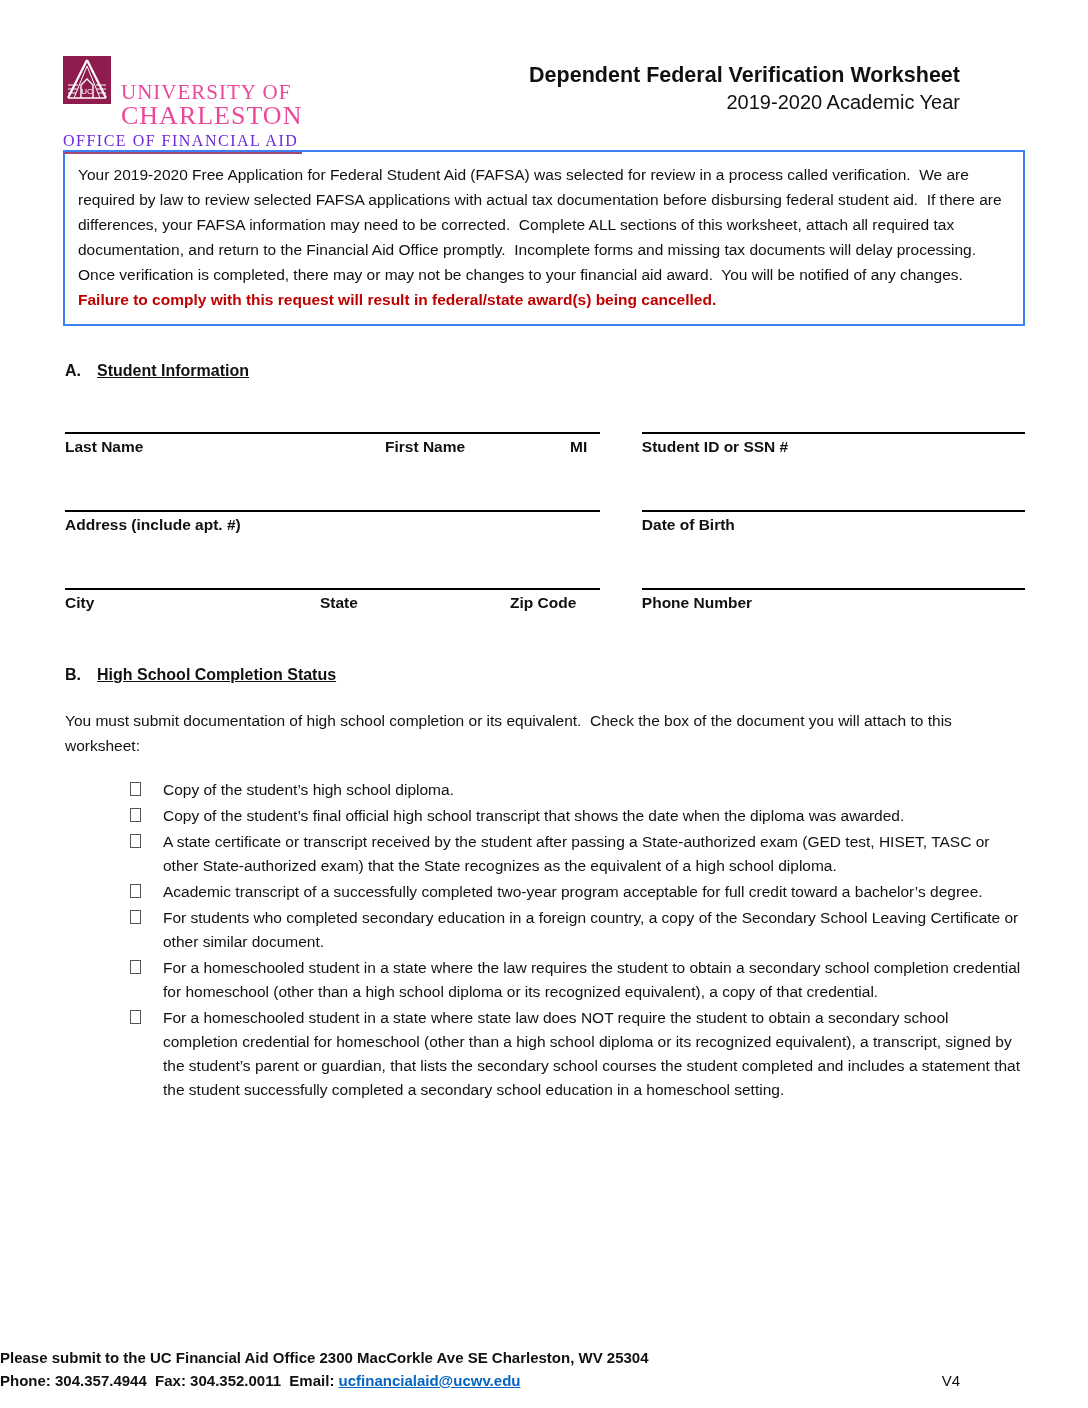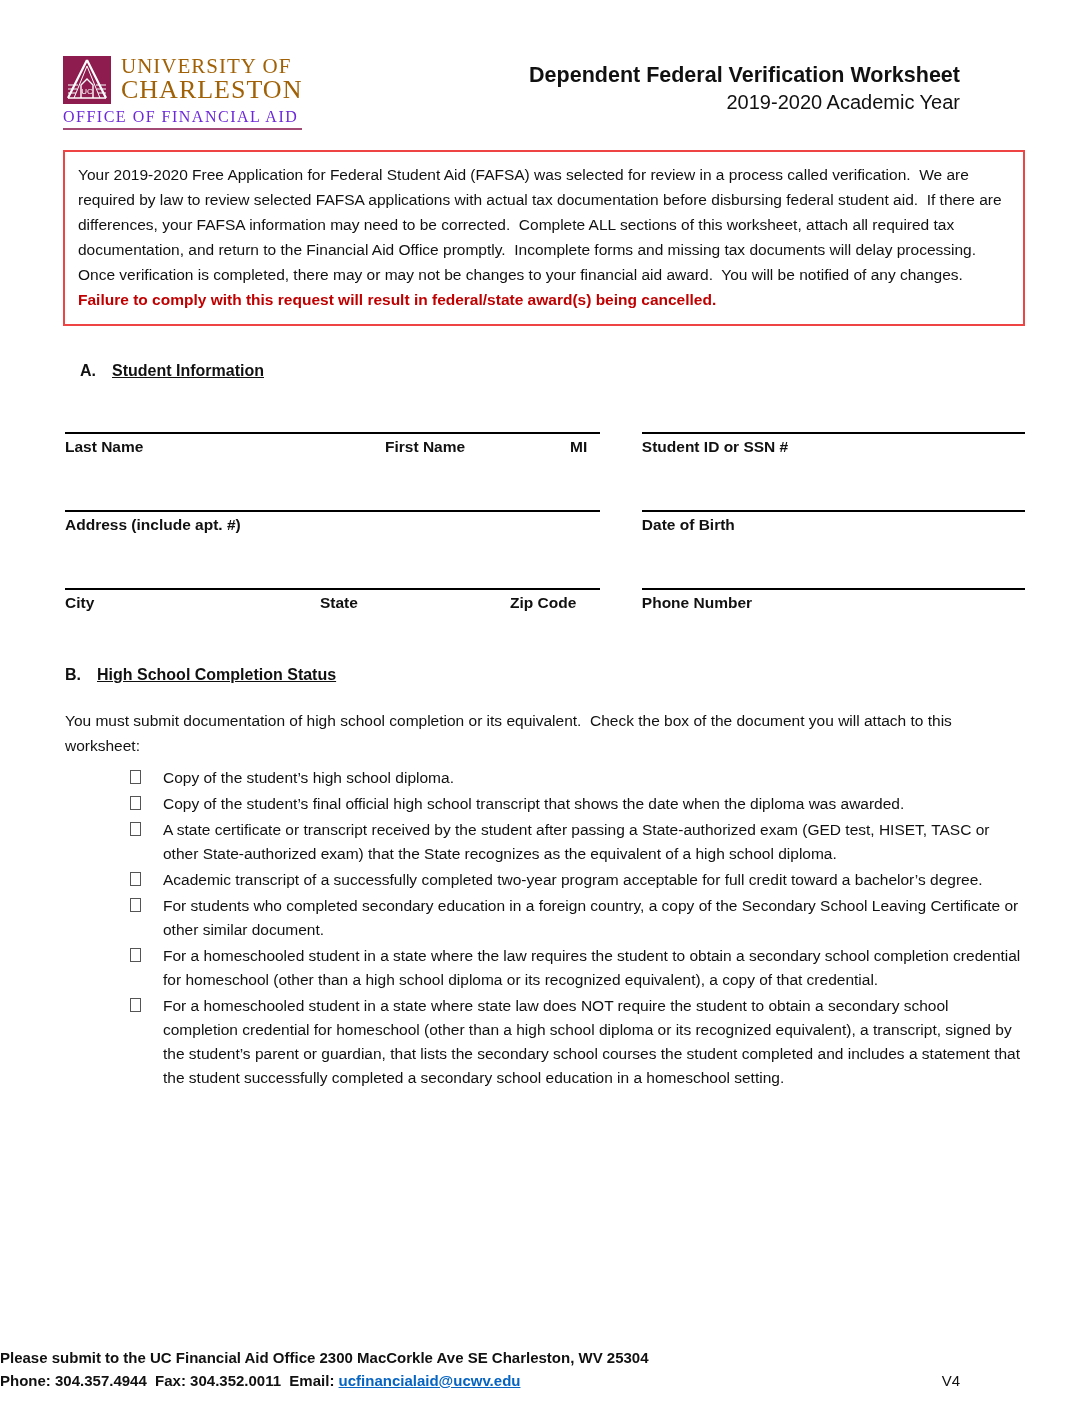--- a/index.html
+++ b/index.html
@@ -12,65 +12,65 @@
     color:#111;
     overflow:hidden;
   }
   .content { padding:0 63px 0 65px; }
 
   
   .header { position:relative; padding-top:56px; height:130px; }
   .logo { margin-left:63px; display:inline-block; }
   .logo-top { display:flex; align-items:flex-start; }
   .logo-mark { width:48px; height:48px; flex:0 0 auto; }
-  .logo-text { margin-left:10px; color:#a16207; font-family:"Liberation Serif", serif; }
+  .logo-text { margin-left:10px; color:#ec4899; font-family:"Liberation Serif", serif;margin-top:26px; }
   .logo-line1 { font-size:21px; line-height:21px; letter-spacing:1px; }
   .logo-line2 { font-size:26px; line-height:25px; letter-spacing:1px; }
   .logo-office {
     margin-top:4px; padding-bottom:2px;
     font-family:"Liberation Serif", serif;
     font-size:16px; letter-spacing:1.5px;
     color:#6d28d9; border-bottom:2px solid #a34a74;
     white-space:nowrap;
   }
   .title-block { position:absolute; right:128px; top:62px; text-align:right; }
   .doc-title { font-size:21.5px; font-weight:700; line-height:26px; }
   .doc-subtitle { font-size:20px; line-height:28px; }
 
   
   .intro-box {
     margin:20px 63px 0 63px;
-    border:2px solid #ef4444;
+    border:2px solid #3b82f6;
     padding:10px 13px 12px 13px;
     font-size:15.5px; line-height:25px;
     white-space:pre-wrap;
   }
   .warning { font-weight:700; }
 
   
   .section-head { font-size:16px; font-weight:700; }
-  .section-a { margin-top:36px;margin-left:15px; }
+  .section-a { margin-top:36px; }
   .section-b { margin-top:30px; }
   .section-letter { display:inline-block; width:32px; }
   .section-title { text-decoration:underline; }
 
   
   .form-area { margin-top:52px; }
   .form-row { display:flex; gap:42px; margin-bottom:50px;justify-content:center; }
   .col-left { width:536px; }
   .col-right { width:384px; }
   .field-line { border-top:2px solid #000; height:2px; }
   .labels { position:relative; height:22px; margin-top:4px; font-size:15.5px; font-weight:700; }
   .labels span { position:absolute; top:0; white-space:nowrap; }
   .pos-0 { left:0; } .pos-fn { left:320px; } .pos-mi { left:505px; }
   .pos-state { left:255px; } .pos-zip { left:445px; }
 
   
   .instructions { margin-top:24px; font-size:15.5px; line-height:25px; white-space:pre-wrap; }
-  .checklist { list-style:none; margin-top:8px; }
+  .checklist { list-style:none; margin-top:20px; }
   .checklist li { display:flex; align-items:flex-start; gap:22px; padding-left:65px; margin:2px 0; }
   .checkbox {
     flex:0 0 auto; width:11px; height:14px;
     border:1px solid #555; margin-top:4px; background:#fff;
   }
   .item-text { font-size:15.5px; line-height:24px; max-width:860px; }
 
   
   .footer {
     position:absolute; left:0; right:0; bottom:16px;

